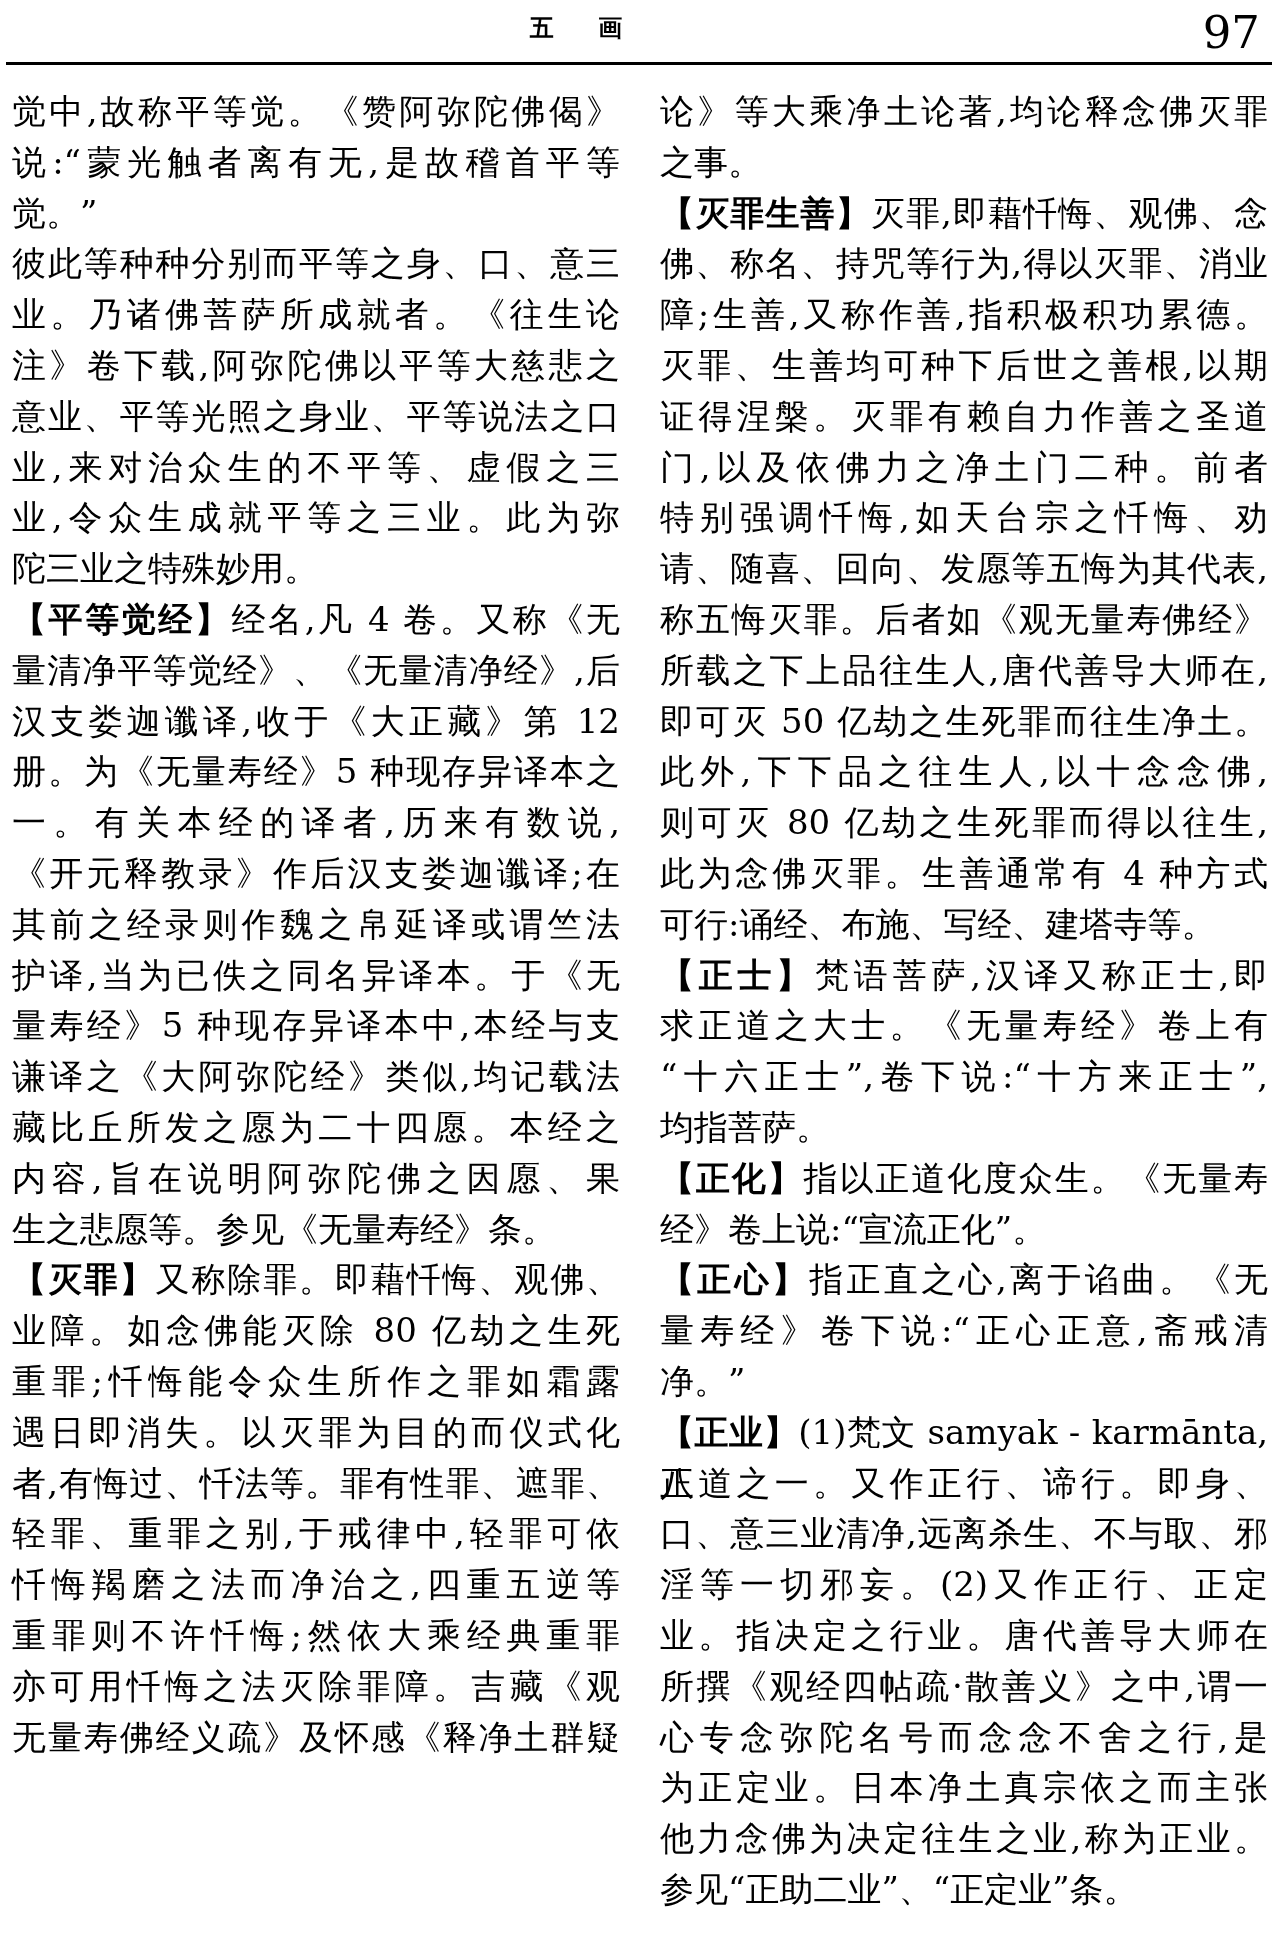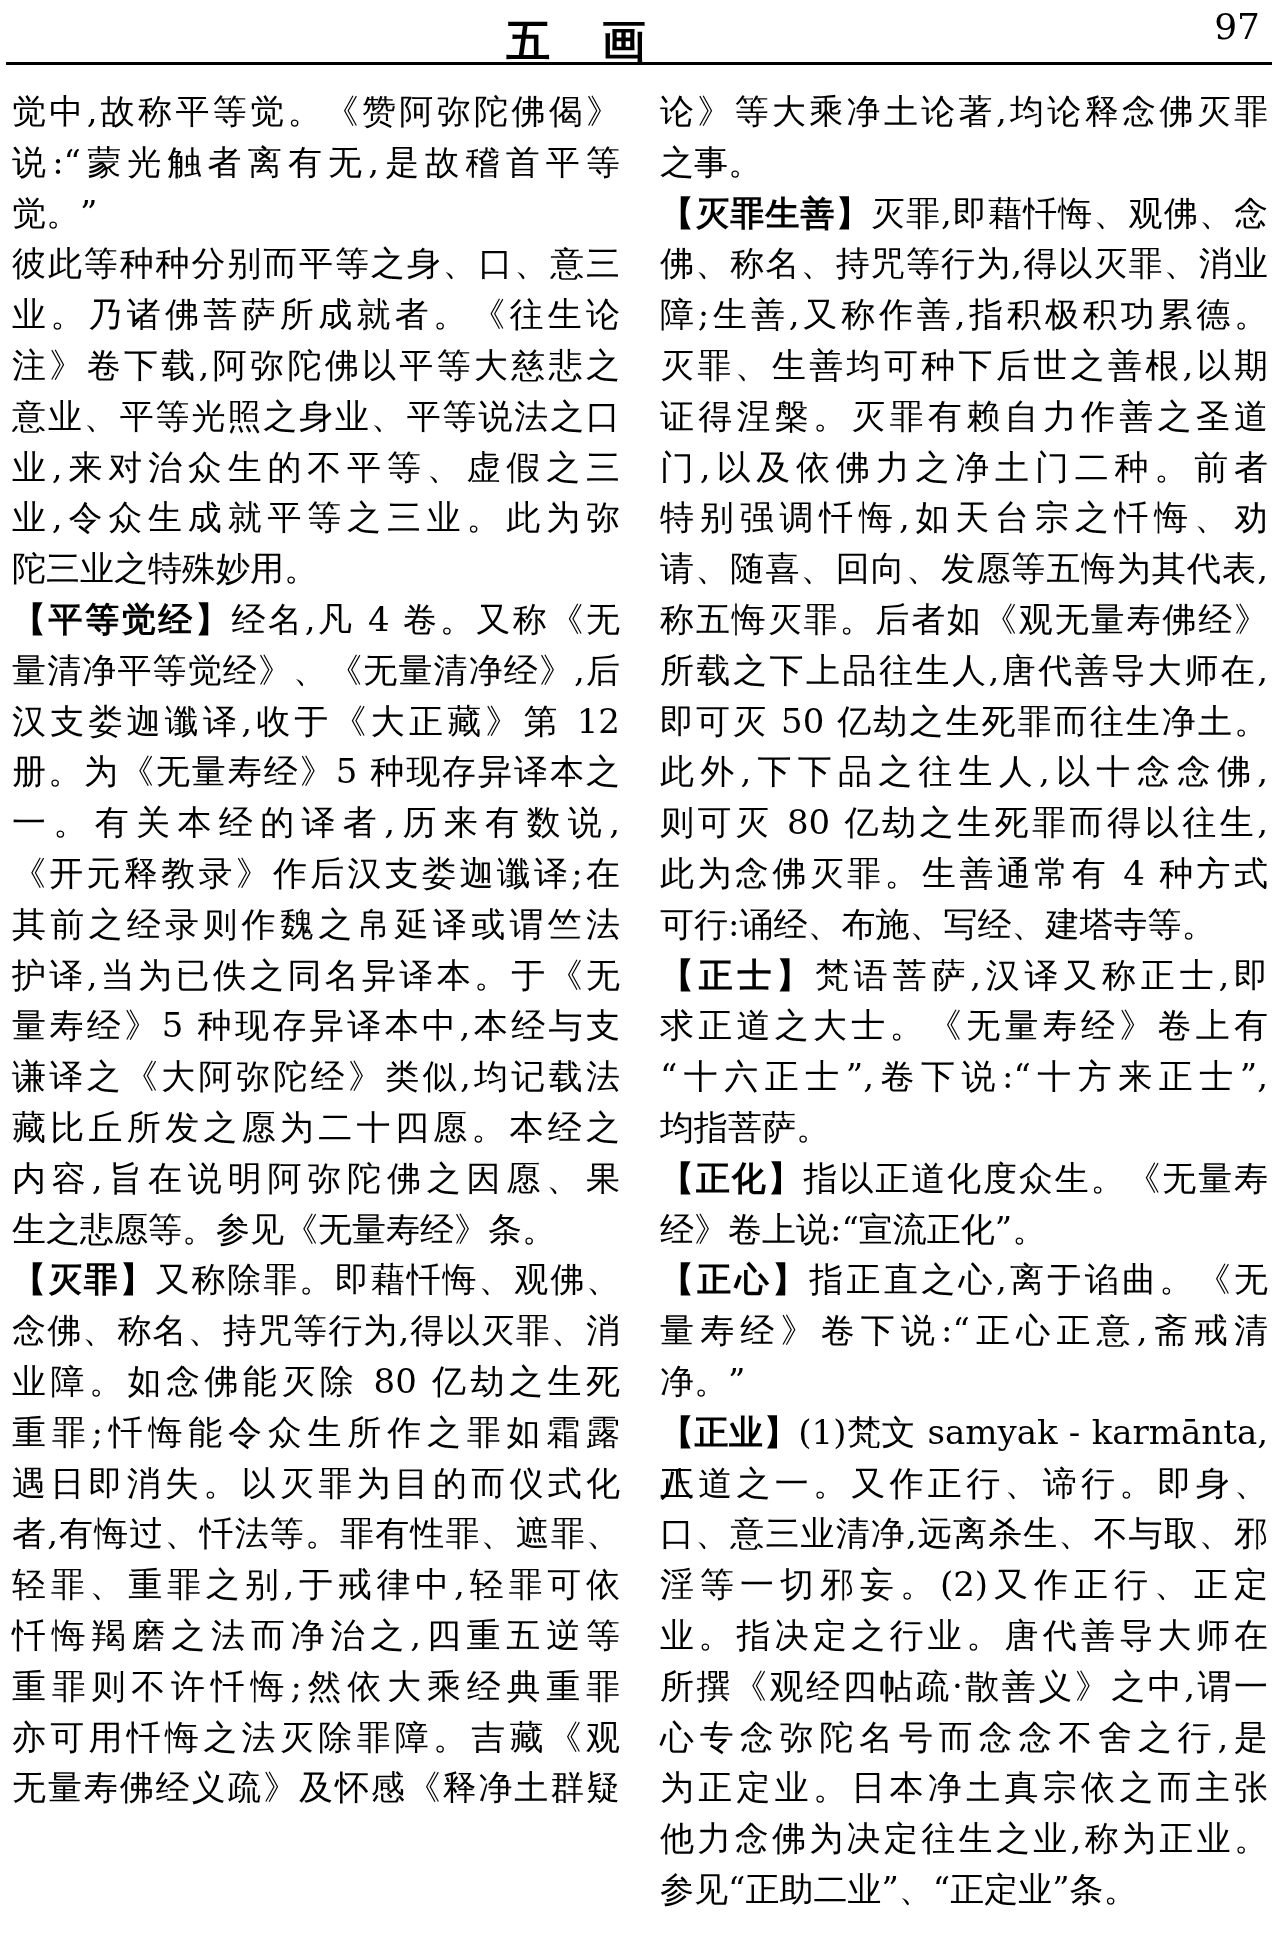--- a/index.html
+++ b/index.html
@@ -9,27 +9,27 @@
     font-family:"DejaVu Serif","Liberation Serif",serif;
     position:relative;
     overflow:hidden;
   }
   .page{position:absolute;inset:0;background:#fff;}
   
   .hdr{position:absolute;top:4px;left:12px;right:16px;height:52px;}
   .section-title{
     position:absolute;left:0;right:120px;top:8px;
     text-align:center;
-    font-size:44px;font-weight:bold;
+    font-size:24px;font-weight:bold;
     letter-spacing:4px;word-spacing:28px;
     white-space:pre;
   }
   .page-number{
     position:absolute;right:4px;top:2px;
-    font-size:36px;
+    font-size:45px;
     font-family:"DejaVu Serif","Liberation Serif",serif;
   }
   .rule{
     position:absolute;top:62px;left:6px;width:1266px;height:3px;
     background:#000;
   }
   
   .columns{
     position:absolute;top:86px;left:12px;width:1256px;
     display:flex;gap:40px;
@@ -79,21 +79,20 @@
         <div class="line">一。有关本经的译者,历来有数说,</div>
         <div class="line">《开元释教录》作后汉支娄迦谶译;在</div>
         <div class="line">其前之经录则作魏之帛延译或谓竺法</div>
         <div class="line">护译,当为已佚之同名异译本。于《无</div>
         <div class="line">量寿经》5 种现存异译本中,本经与支</div>
         <div class="line">谦译之《大阿弥陀经》类似,均记载法</div>
         <div class="line">藏比丘所发之愿为二十四愿。本经之</div>
         <div class="line">内容,旨在说明阿弥陀佛之因愿、果</div>
         <div class="line end">生之悲愿等。参见《无量寿经》条。</div>
         <div class="line"><span class="headword">【灭罪】</span>又称除罪。即藉忏悔、观佛、</div>
-        <div class="line">念佛、称名、持咒等行为,得以灭罪、消</div>
         <div class="line">业障。如念佛能灭除 80 亿劫之生死</div>
         <div class="line">重罪;忏悔能令众生所作之罪如霜露</div>
         <div class="line">遇日即消失。以灭罪为目的而仪式化</div>
         <div class="line">者,有悔过、忏法等。罪有性罪、遮罪、</div>
         <div class="line">轻罪、重罪之别,于戒律中,轻罪可依</div>
         <div class="line">忏悔羯磨之法而净治之,四重五逆等</div>
         <div class="line">重罪则不许忏悔;然依大乘经典重罪</div>
         <div class="line">亦可用忏悔之法灭除罪障。吉藏《观</div>
         <div class="line">无量寿佛经义疏》及怀感《释净土群疑</div>
       </div>

